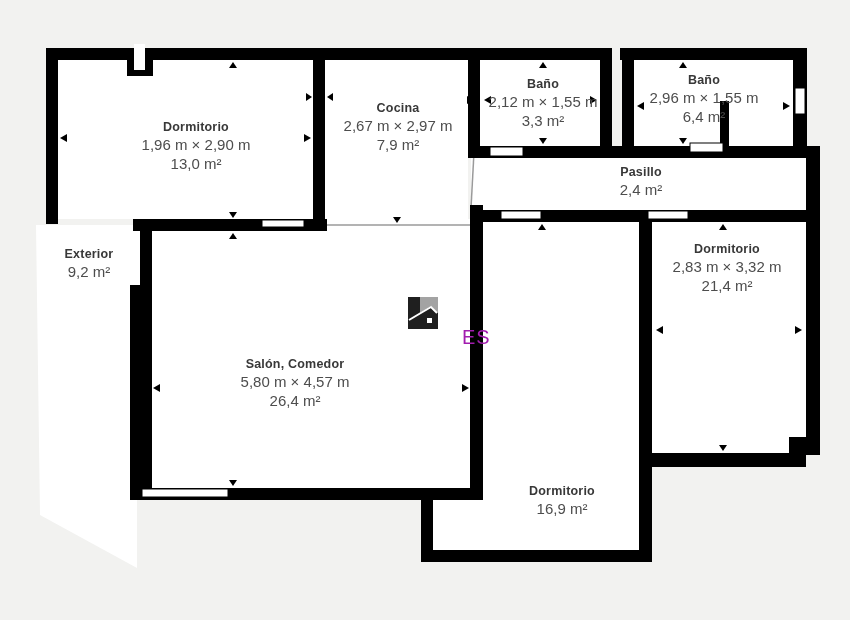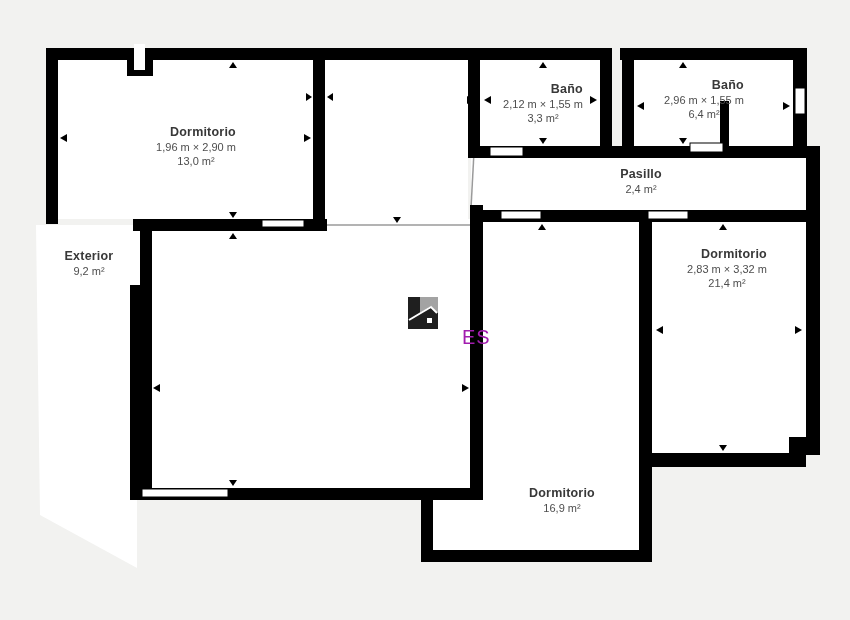--- a/index.html
+++ b/index.html
@@ -18,25 +18,24 @@
     color:#3d3d3d;
     white-space:nowrap;
     pointer-events:none;
   }
   .room-name{
     display:block;
     font-weight:bold;
     font-size:12.5px;
     letter-spacing:.2px;
     color:#383838;
-    text-align:right;
   }
   .room-dims, .room-area{
     display:block;
-    font-size:11px;
+    font-size:15px;
     color:#4d4d4d;
     margin-top:2px;
   }
   .room-dims:empty, .room-area:empty{display:none;}
   .watermark-es{
     position:absolute;
     left:462px;top:326px;
     color:#a21caf;
     font-size:20px;
     letter-spacing:1px;
@@ -152,20 +151,25 @@
   </svg>
 
   <div class="watermark-es">ES</div>
 
   <div class="room-label" style="left:196px;top:146px;">
     <span class="room-name">Dormitorio</span>
     <span class="room-dims">1,96 m × 2,90 m</span>
     <span class="room-area">13,0 m²</span>
   </div>
 
+  <div class="room-label" style="left:398px;top:127px;">
+    <span class="room-name">Cocina</span>
+    <span class="room-dims">2,67 m × 2,97 m</span>
+    <span class="room-area">7,9 m²</span>
+  </div>
 
   <div class="room-label" style="left:543px;top:103px;">
     <span class="room-name">Baño</span>
     <span class="room-dims">2,12 m × 1,55 m</span>
     <span class="room-area">3,3 m²</span>
   </div>
 
   <div class="room-label" style="left:704px;top:99px;">
     <span class="room-name">Baño</span>
     <span class="room-dims">2,96 m × 1,55 m</span>
@@ -183,20 +187,25 @@
     <span class="room-dims">2,83 m × 3,32 m</span>
     <span class="room-area">21,4 m²</span>
   </div>
 
   <div class="room-label" style="left:89px;top:263px;">
     <span class="room-name">Exterior</span>
 
     <span class="room-area">9,2 m²</span>
   </div>
 
+  <div class="room-label" style="left:295px;top:383px;">
+    <span class="room-name">Salón, Comedor</span>
+    <span class="room-dims">5,80 m × 4,57 m</span>
+    <span class="room-area">26,4 m²</span>
+  </div>
 
   <div class="room-label" style="left:562px;top:500px;">
     <span class="room-name">Dormitorio</span>
 
     <span class="room-area">16,9 m²</span>
   </div>
 
 </div>
 
 </body></html>

